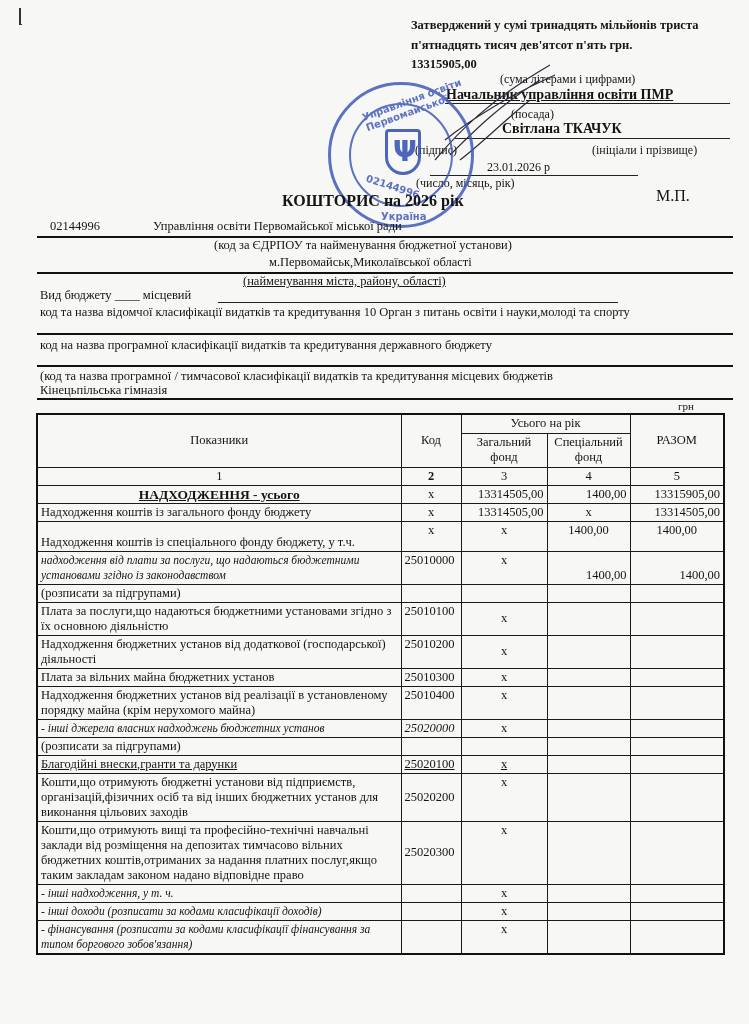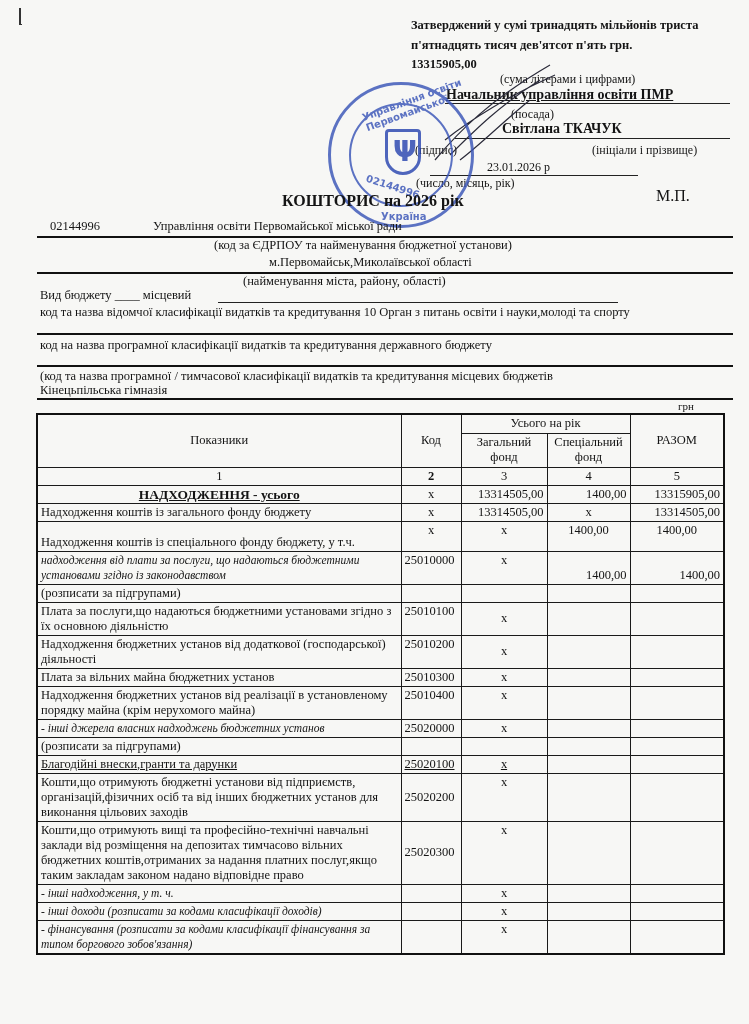--- a/index.html
+++ b/index.html
@@ -71,21 +71,21 @@
 </div>
 
 <div class="abs bold" style="left:282px; top:192px; font-size:16px;">КОШТОРИС на 2026 рік</div>
 
 <div class="abs" style="left:50px; top:219px;">02144996</div>
 <div class="abs" style="left:153px; top:219px;">Управління освіти Первомайської міської ради</div>
 <div class="line thick" style="left:37px; top:236px; width:696px;"></div>
 <div class="abs" style="left:214px; top:238px;">(код за ЄДРПОУ та найменування бюджетної установи)</div>
 <div class="abs" style="left:269px; top:255px;">м.Первомайськ,Миколаївської області</div>
 <div class="line thick" style="left:37px; top:272px; width:696px;"></div>
-<div class="abs" style="left:243px; top:274px;">(найменування міста, району, області)</div>
+<div class="abs" style="left:243px; top:274px;text-decoration:underline;">(найменування міста, району, області)</div>
 
 <div class="abs" style="left:40px; top:288px;text-align:center;">
   <span>Вид бюджету</span>
   <span>____</span>
   <span>місцевий</span>
 </div>
 <div class="line" style="left:218px; top:302px; width:400px;"></div>
 <div class="abs" style="left:40px; top:305px;">код та назва відомчої класифікації видатків та кредитування  10  Орган з питань освіти і науки,молоді та спорту</div>
 <div class="line thick" style="left:37px; top:333px; width:696px;"></div>
 <div class="abs" style="left:40px; top:338px;">код на назва програмної класифікації  видатків та кредитування державного бюджету</div>
@@ -181,21 +181,21 @@
     </tr>
     <tr style="height:33px;">
       <td>Надходження бюджетних установ від реалізації в установленому порядку майна (крім нерухомого майна)</td>
       <td class="c-code">25010400</td>
       <td class="c-x">х</td>
       <td></td>
       <td></td>
     </tr>
     <tr style="height:16px;">
       <td class="italic">- інші джерела власних надходжень бюджетних установ</td>
-      <td class="c-code" style="">25020000</td>
+      <td class="c-code" style="font-style:italic;">25020000</td>
       <td class="c-x" style="vertical-align:bottom;">х</td>
       <td></td>
       <td></td>
     </tr>
     <tr style="height:15px;">
       <td>(розписати за підгрупами)</td>
       <td></td>
       <td></td>
       <td></td>
       <td></td>

